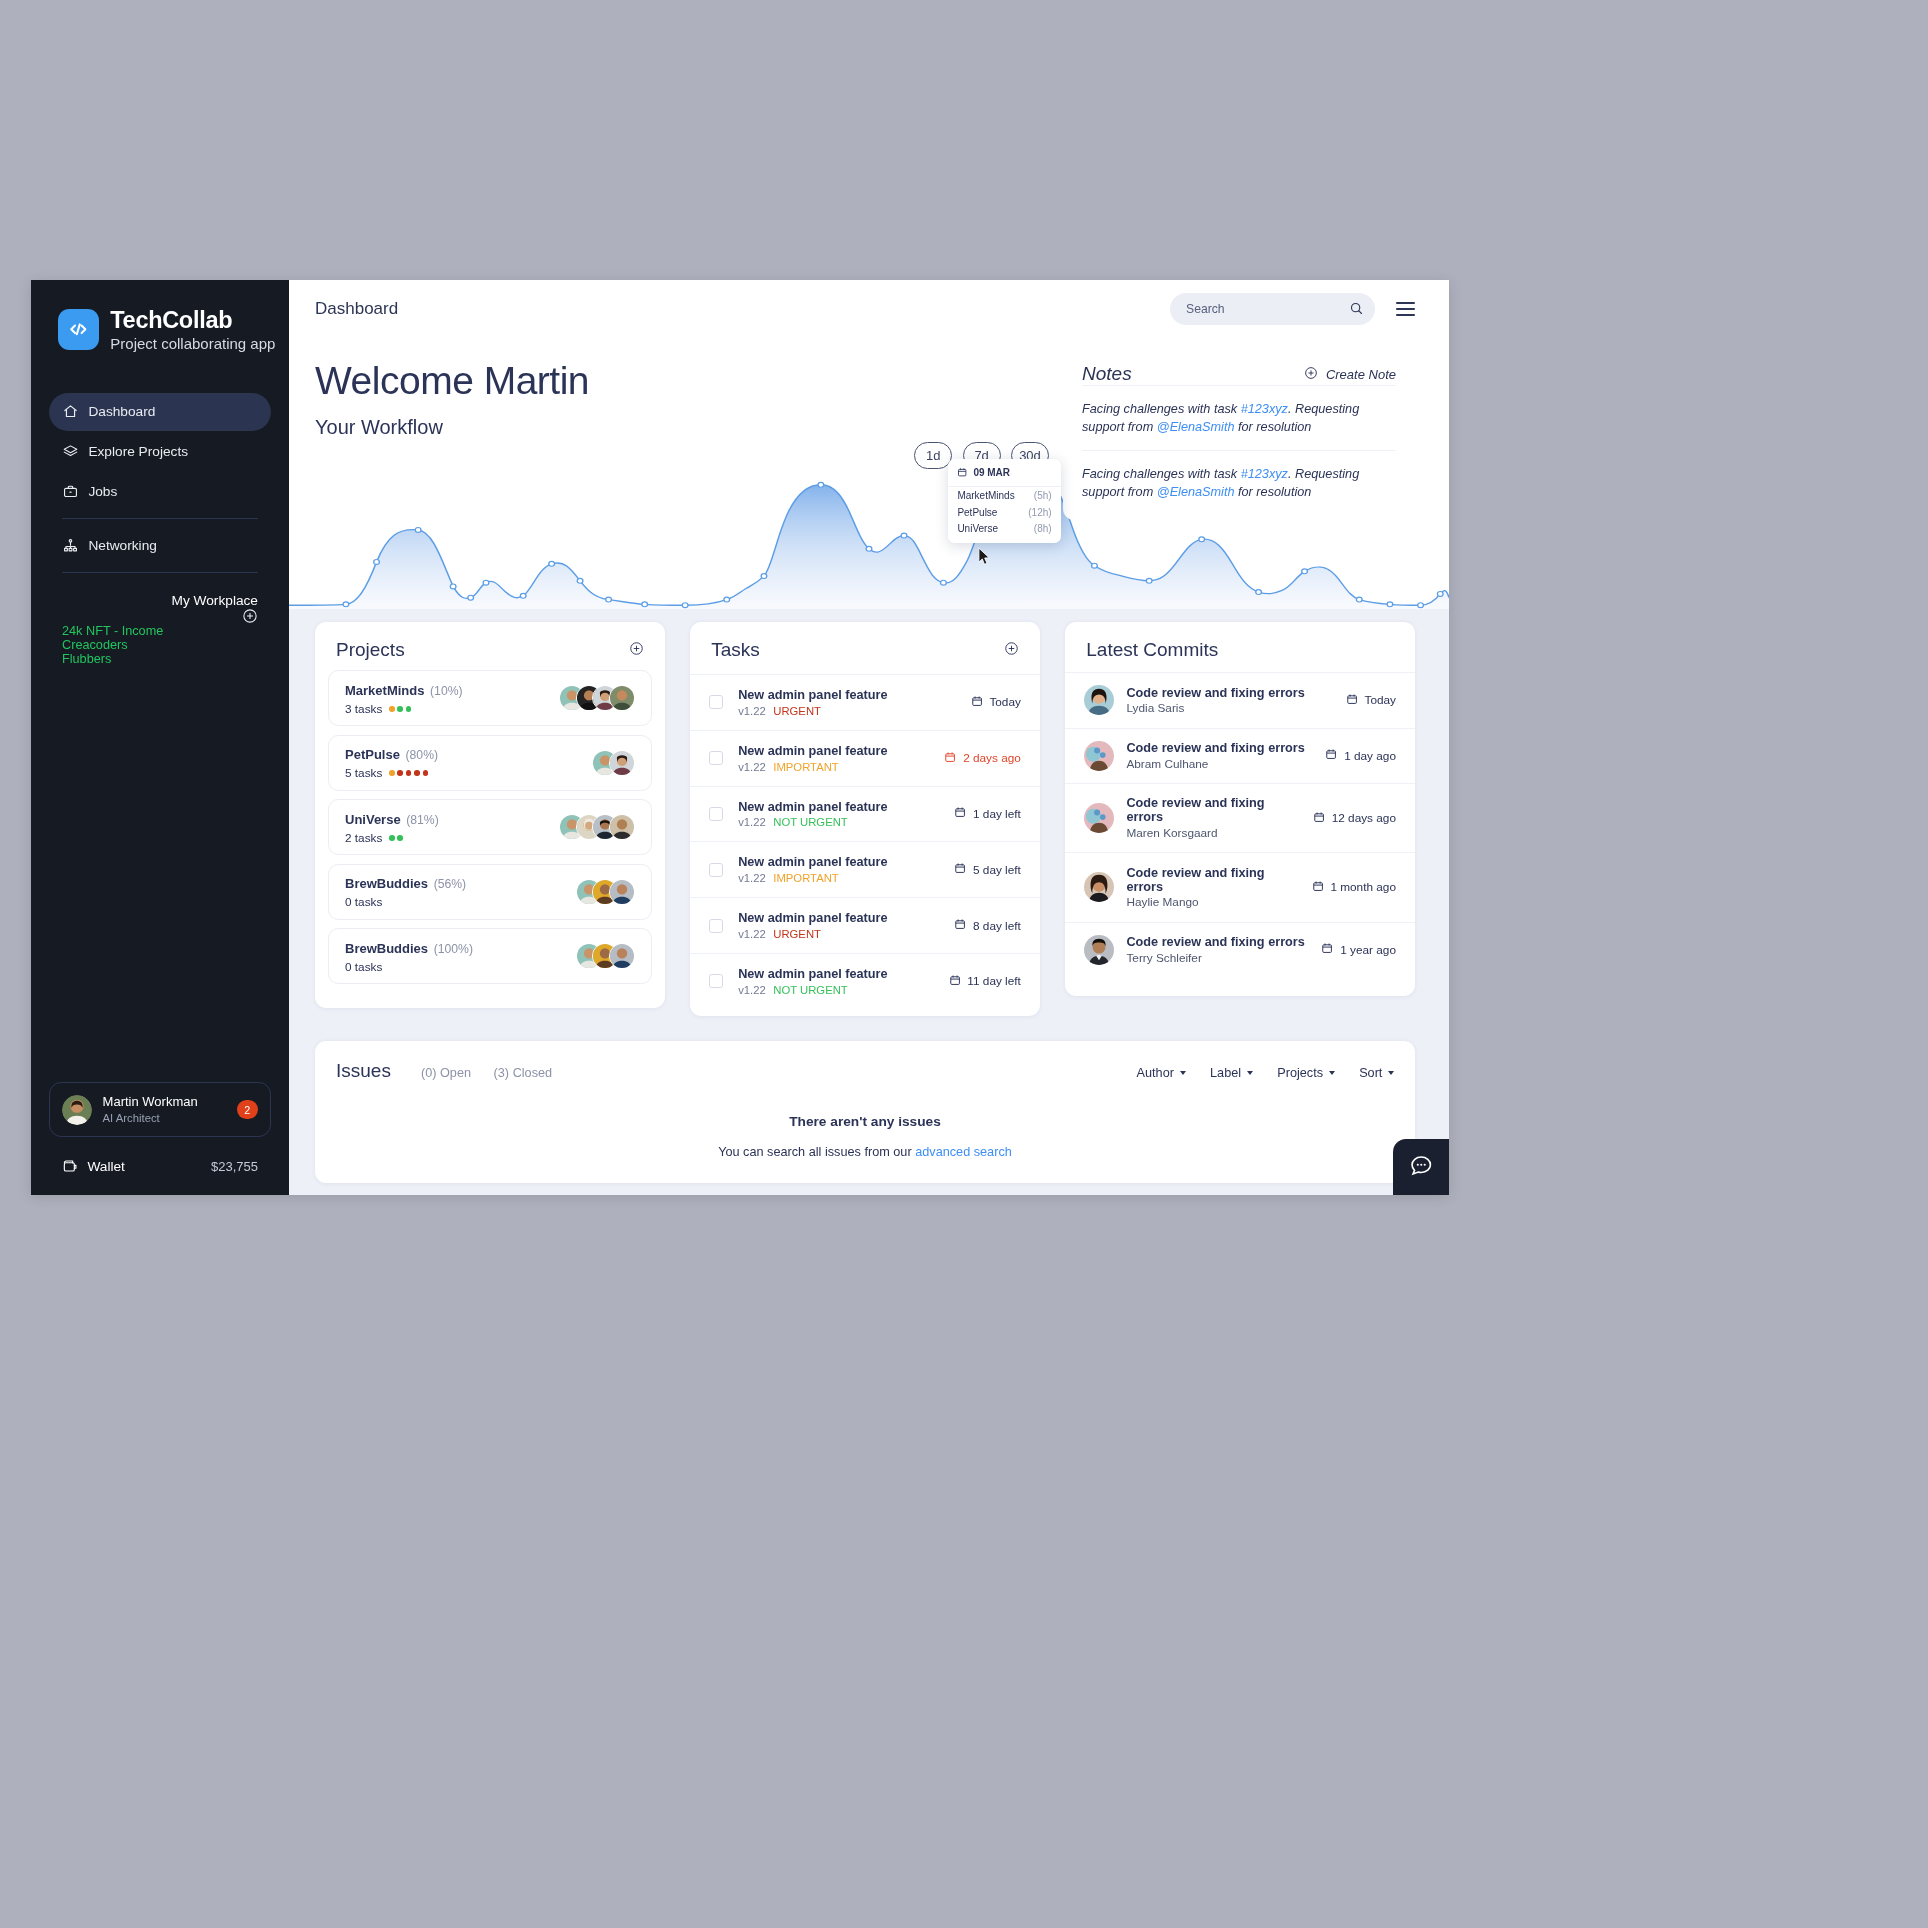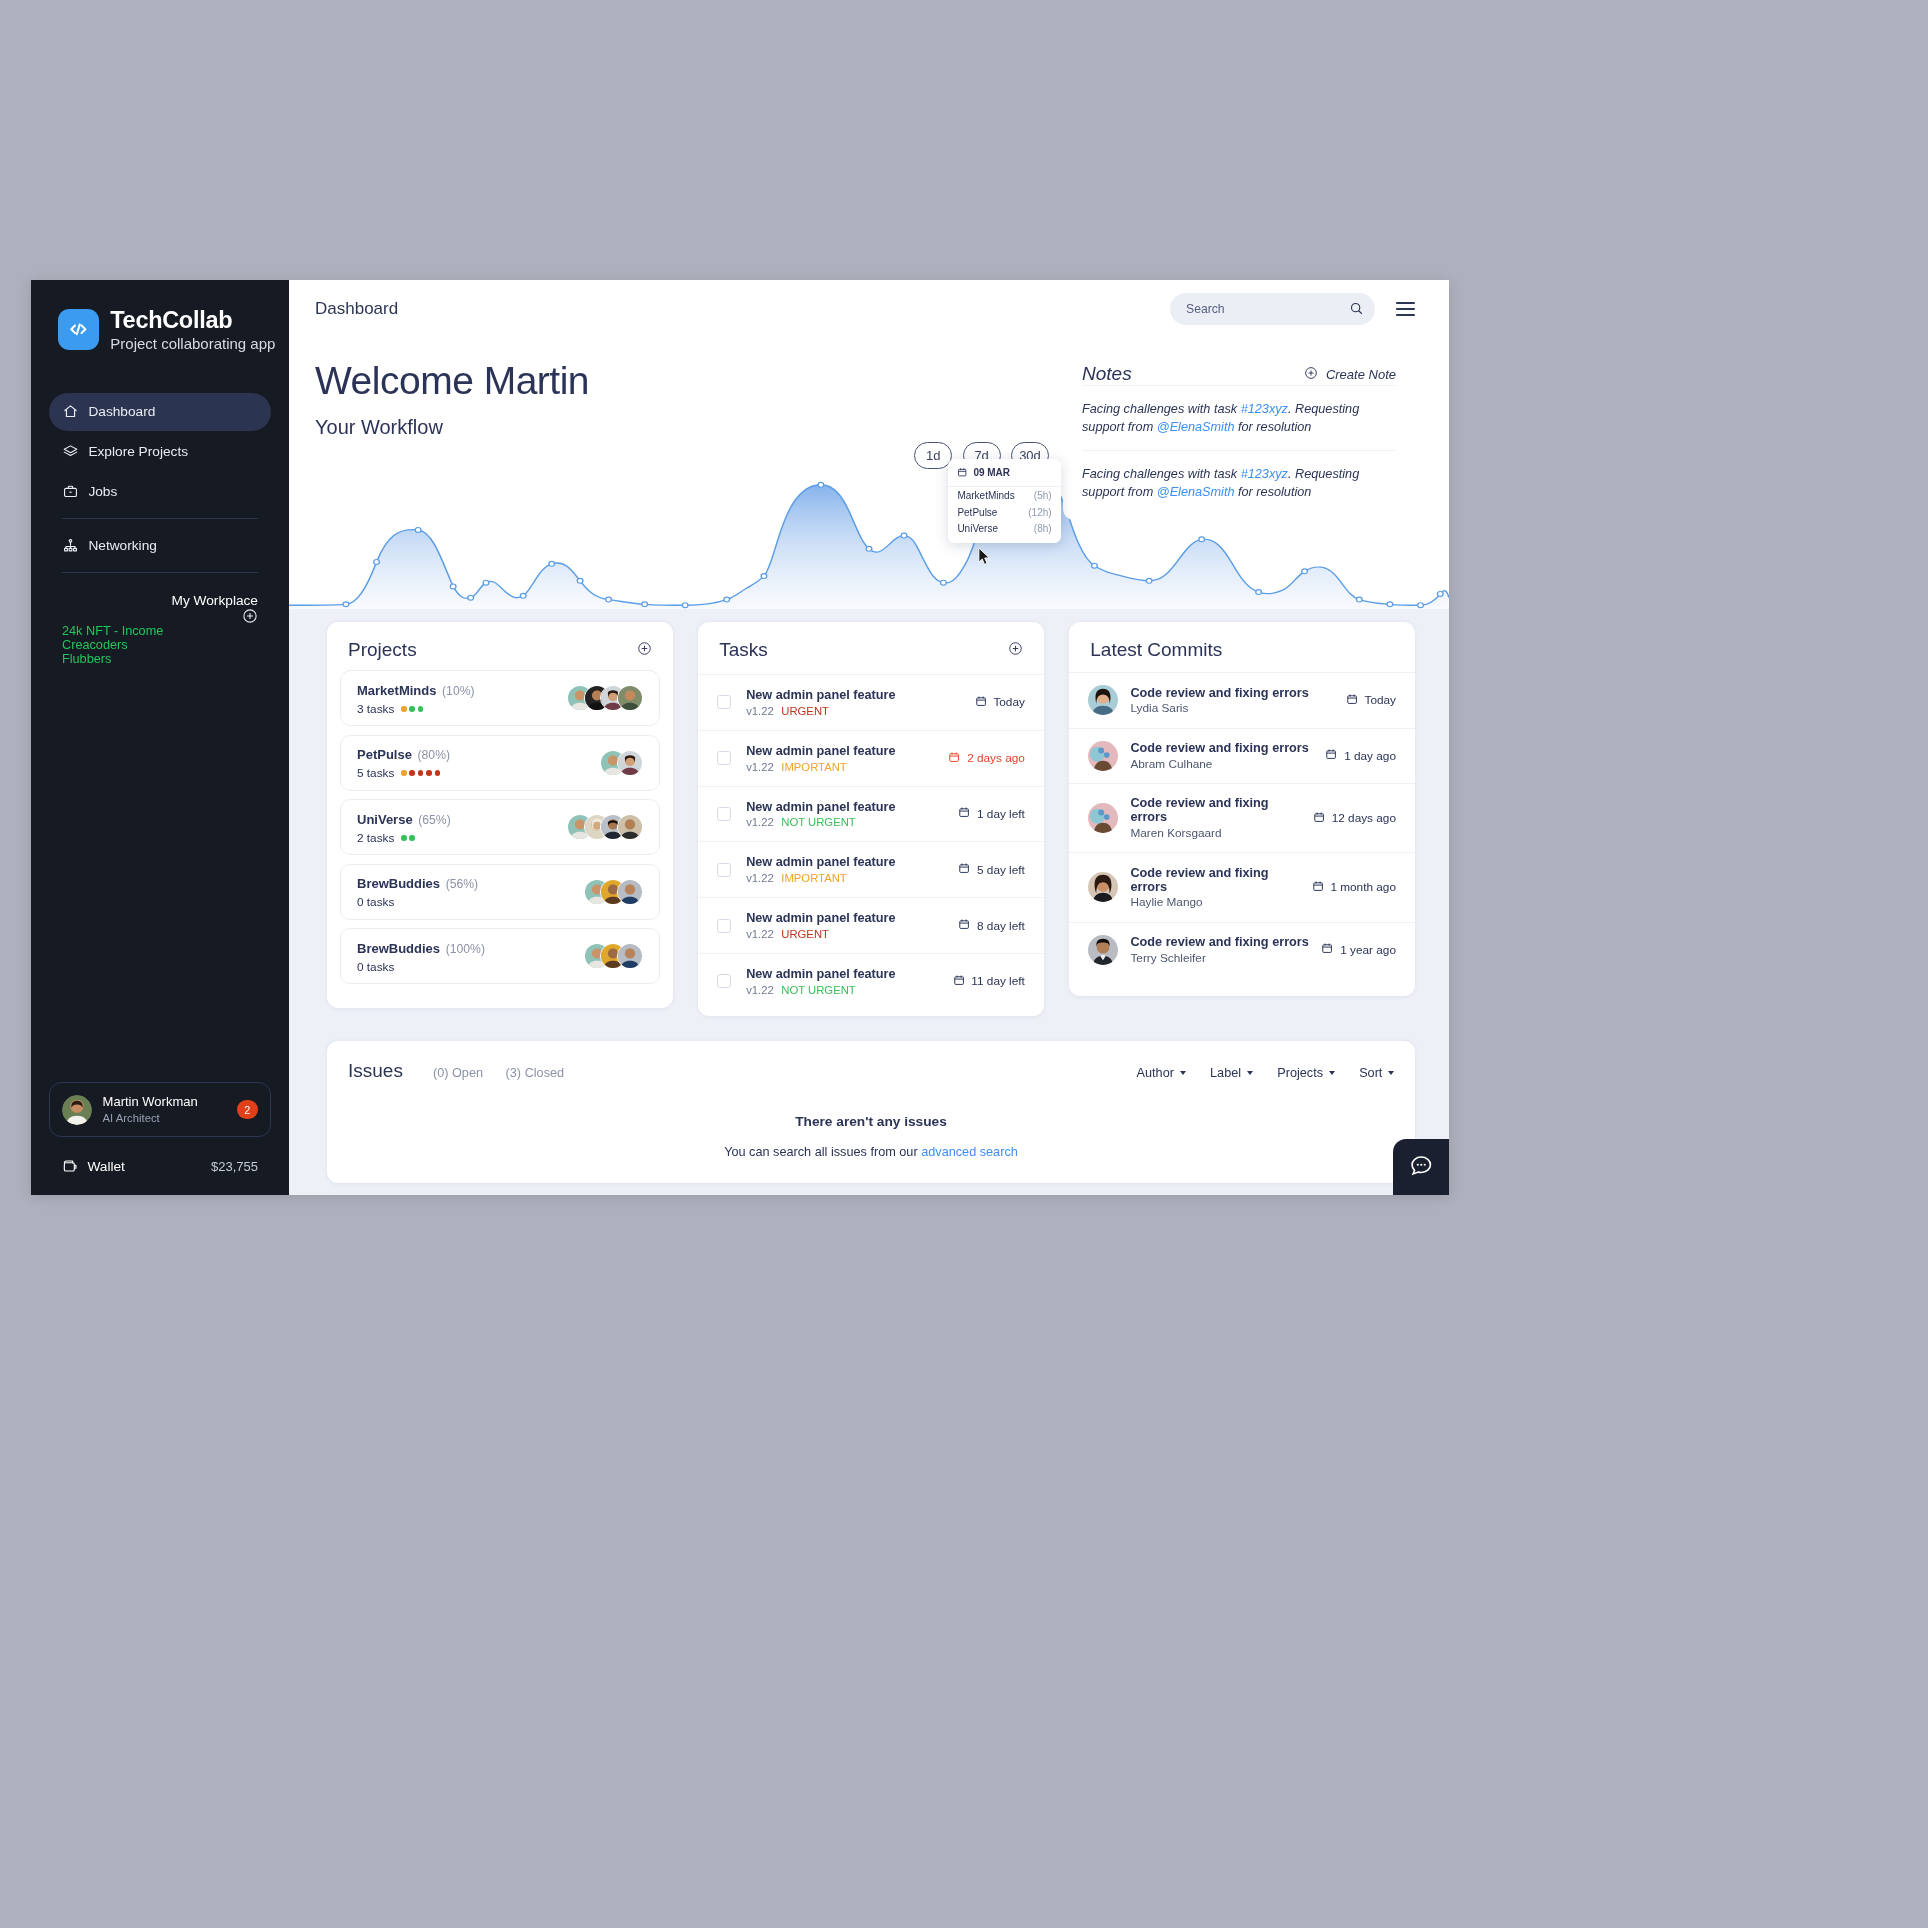--- a/index.html
+++ b/index.html
@@ -135,21 +135,21 @@
   .tt-row { display: flex; justify-content: space-between; padding: 2.8px 9.4px; }
   .tt-row:last-child { padding-bottom: 8.5px; }
   .tt-name { font-size: 10px; color: #2b3357; }
   .tt-val { font-size: 10px; color: #9199ad; }
 
   .chart-area { position: absolute; left: 0; right: 0; bottom: 0; height: 160px; }
   .chart-area svg { display: block; width: 100%; height: 100%; }
   .cursor-arrow { position: absolute; left: 689px; top: 209px; z-index: 7; }
 
   
-  .content { flex: 1; padding: 13px 34px 0 26px; overflow: hidden; margin-left: 12px; }
+  .content { flex: 1; padding: 13px 34px 0 26px; overflow: hidden; }
   .cards-row { display: flex; gap: 25.4px; align-items: flex-start; }
   .card { background: #fff; border-radius: 11.3px; box-shadow: 0 0.9px 4.7px rgba(40,50,90,0.07); }
   .card-head { display: flex; align-items: center; padding: 17px 21px 0 21px; }
   .card-title { font-size: 19px; color: #2b3357; }
   .plus-circle { margin-left: auto; cursor: pointer; }
 
   .col-projects { width: 352px; padding-bottom: 15px; }
   .proj-list { padding: 9.4px 13px 0 13px; }
   .proj-row {
     border: 0.9px solid #ecedf3; border-radius: 10.4px;
@@ -543,21 +543,21 @@
                       <rect width="28" height="28" fill="#cfd5d8"></rect>
                       <circle cx="14" cy="11.5" r="6" fill="#cf9f78"></circle>
                       <path d="M8 8c0-4 12-4 12 0 0 3-1 5-1 5s.5-5-5-5-5 5-5 5-1-2-1-5z" fill="#2a1a12"></path>
                       <path d="M3 28c1-6 5-8.5 11-8.5S24 22 25 28z" fill="#6e3b46"></path>
                     </svg></span>
               </div>
             </div>
 
             <div class="proj-row">
               <div>
-                <div><span class="proj-name">UniVerse</span><span class="proj-pct">(65%)</span></div>
+                <div><span class="proj-name">UniVerse</span><span class="proj-pct">(81%)</span></div>
                 <div class="proj-tasks">
                     <span>2 tasks</span>
                   <span class="dots">
                       <i class="dot" style="background:#35c05a"></i>
                       <i class="dot" style="background:#35c05a"></i>
                     </span>
                 </div>
               </div>
               <div class="stack">
                 <span class="av"><svg class="pf" viewBox="0 0 28 28">

